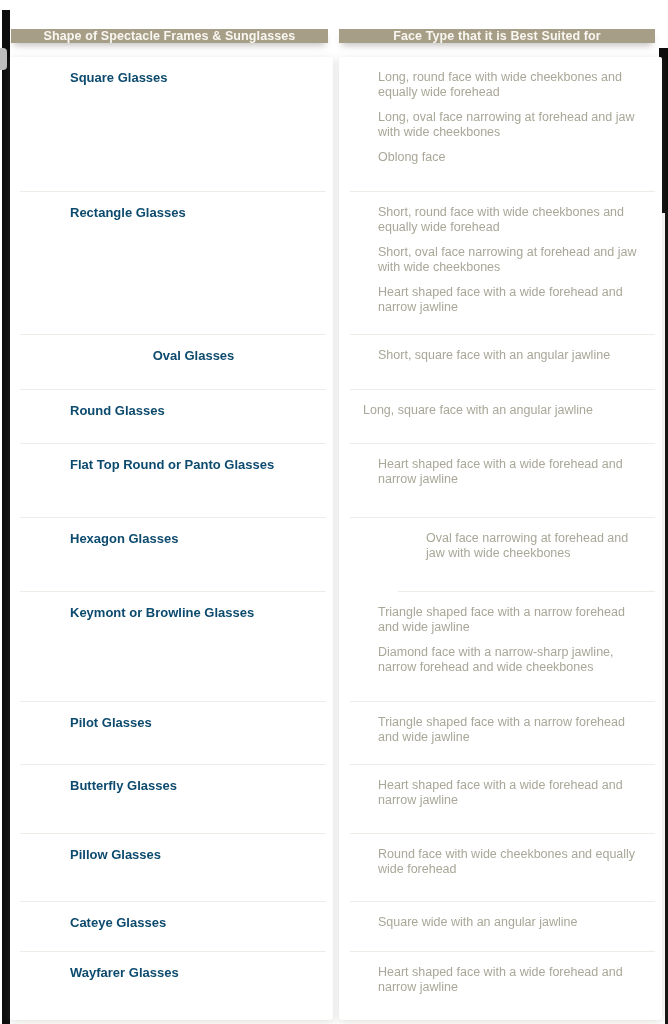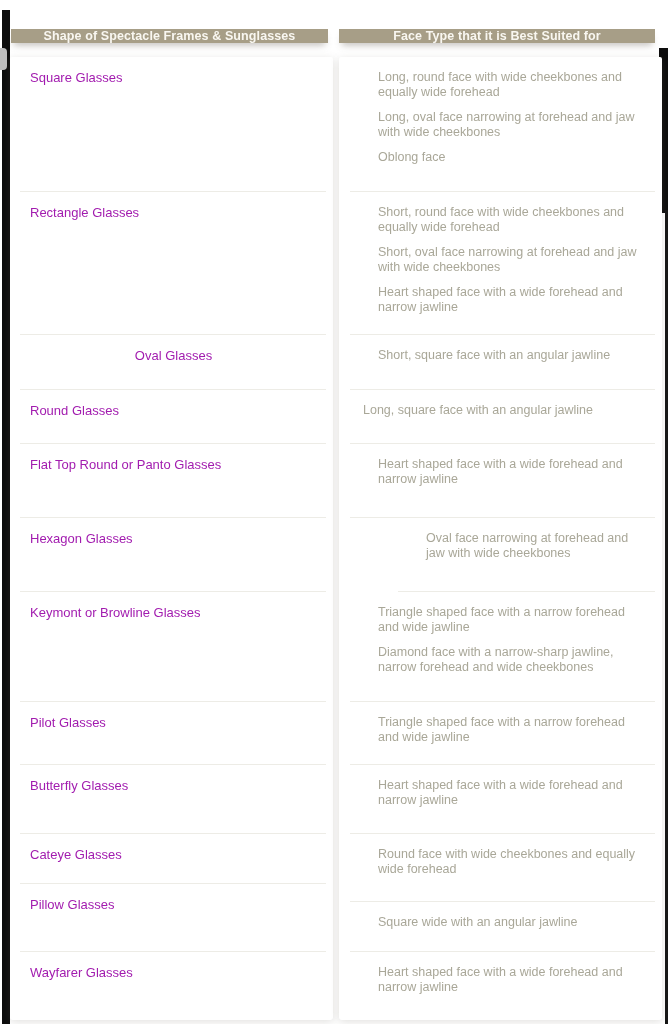--- a/index.html
+++ b/index.html
@@ -69,22 +69,23 @@
   .trow::after {
     content:""; position:absolute; bottom:0; height:1px;
     background:#edece6;
   }
   .lrow::after { left:10px;  right:7px; }
   .rrow::after { left:11px;  right:7px; }
   .trow:last-child::after { display:none; }
 
   .shape-label {
     padding:13px 16px 0 20px;
-    font-size:13px; font-weight:normal;
-    color:#a21caf;
+    font-size:13px; font-weight:bold;
+    color:#0c4a6e;
+    margin-left:40px;
   }
   .rrow { padding:13px 20px 0 39px; }
   .face-text {
     font-size:12.5px; line-height:15px;
     color:#a9a798;
     margin:0 0 10px 0;
     max-width:268px;
   }
 </style>
 </head>
@@ -132,25 +133,25 @@
         </div>
         <div class="trow lrow" style="height: 110px;">
           <div class="shape-label">Keymont or Browline Glasses</div>
         </div>
         <div class="trow lrow" style="height: 63px;">
           <div class="shape-label">Pilot Glasses</div>
         </div>
         <div class="trow lrow" style="height: 69px;">
           <div class="shape-label">Butterfly Glasses</div>
         </div>
+        <div class="trow lrow" style="height: 68px;">
+          <div class="shape-label">Pillow Glasses</div>
+        </div>
         <div class="trow lrow" style="height: 50px;">
           <div class="shape-label">Cateye Glasses</div>
-        </div>
-        <div class="trow lrow" style="height: 68px;">
-          <div class="shape-label">Pillow Glasses</div>
         </div>
         <div class="trow lrow" style="height: 68px;">
           <div class="shape-label">Wayfarer Glasses</div>
         </div>
       </div>
     <div class="card-gap"></div>
     <div class="card card-right" id="col-faces">
         <div class="trow rrow" style="height: 135px;">
           <p class="face-text">Long, round face with wide cheekbones and equally wide forehead</p>
           <p class="face-text">Long, oval face narrowing at forehead and jaw with wide cheekbones</p>

